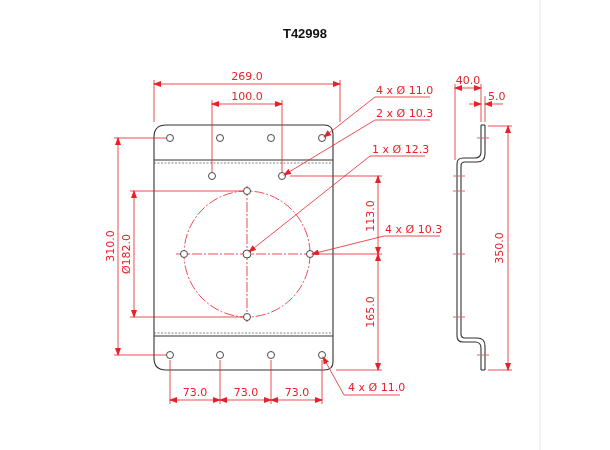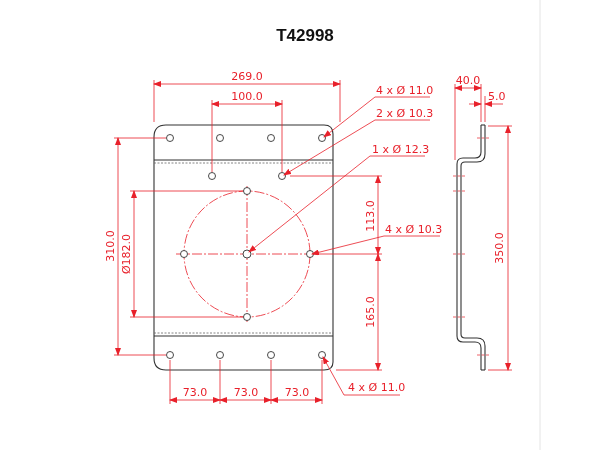--- a/index.html
+++ b/index.html
@@ -1,17 +1,17 @@
 <!DOCTYPE html>
 <html><head>
 <meta charset="utf-8">
 <style>
   html,body{margin:0;padding:0;background:#ffffff;}
   body{width:610px;height:450px;overflow:hidden;position:relative;font-family:"DejaVu Sans",sans-serif;}
-  .title{position:absolute;left:0;top:26px;width:610px;text-align:center;font-family:"Liberation Sans",sans-serif;font-weight:bold;font-size:17px;color:#111;}
+  .title{position:absolute;left:0;top:26px;width:610px;text-align:center;font-family:"Liberation Sans",sans-serif;font-weight:bold;font-size:13px;color:#111;}
   svg{position:absolute;left:0;top:0;}
   .dim{font-family:"DejaVu Sans",sans-serif;font-size:11px;fill:#e8202a;}
   .red{stroke:#e8202a;stroke-width:0.8;fill:none;}
   .dash{stroke:#e8202a;stroke-width:0.8;fill:none;stroke-dasharray:10 2 2 2;}
   .blk{stroke:#333;stroke-width:1.1;fill:none;}
   .bend{stroke:#666;stroke-width:0.8;stroke-dasharray:2 1.5;fill:none;}
   .hole{stroke:#333;stroke-width:0.9;fill:#fff;}
   .border{stroke:#e4e4e4;stroke-width:1;}
 </style>
 </head>

